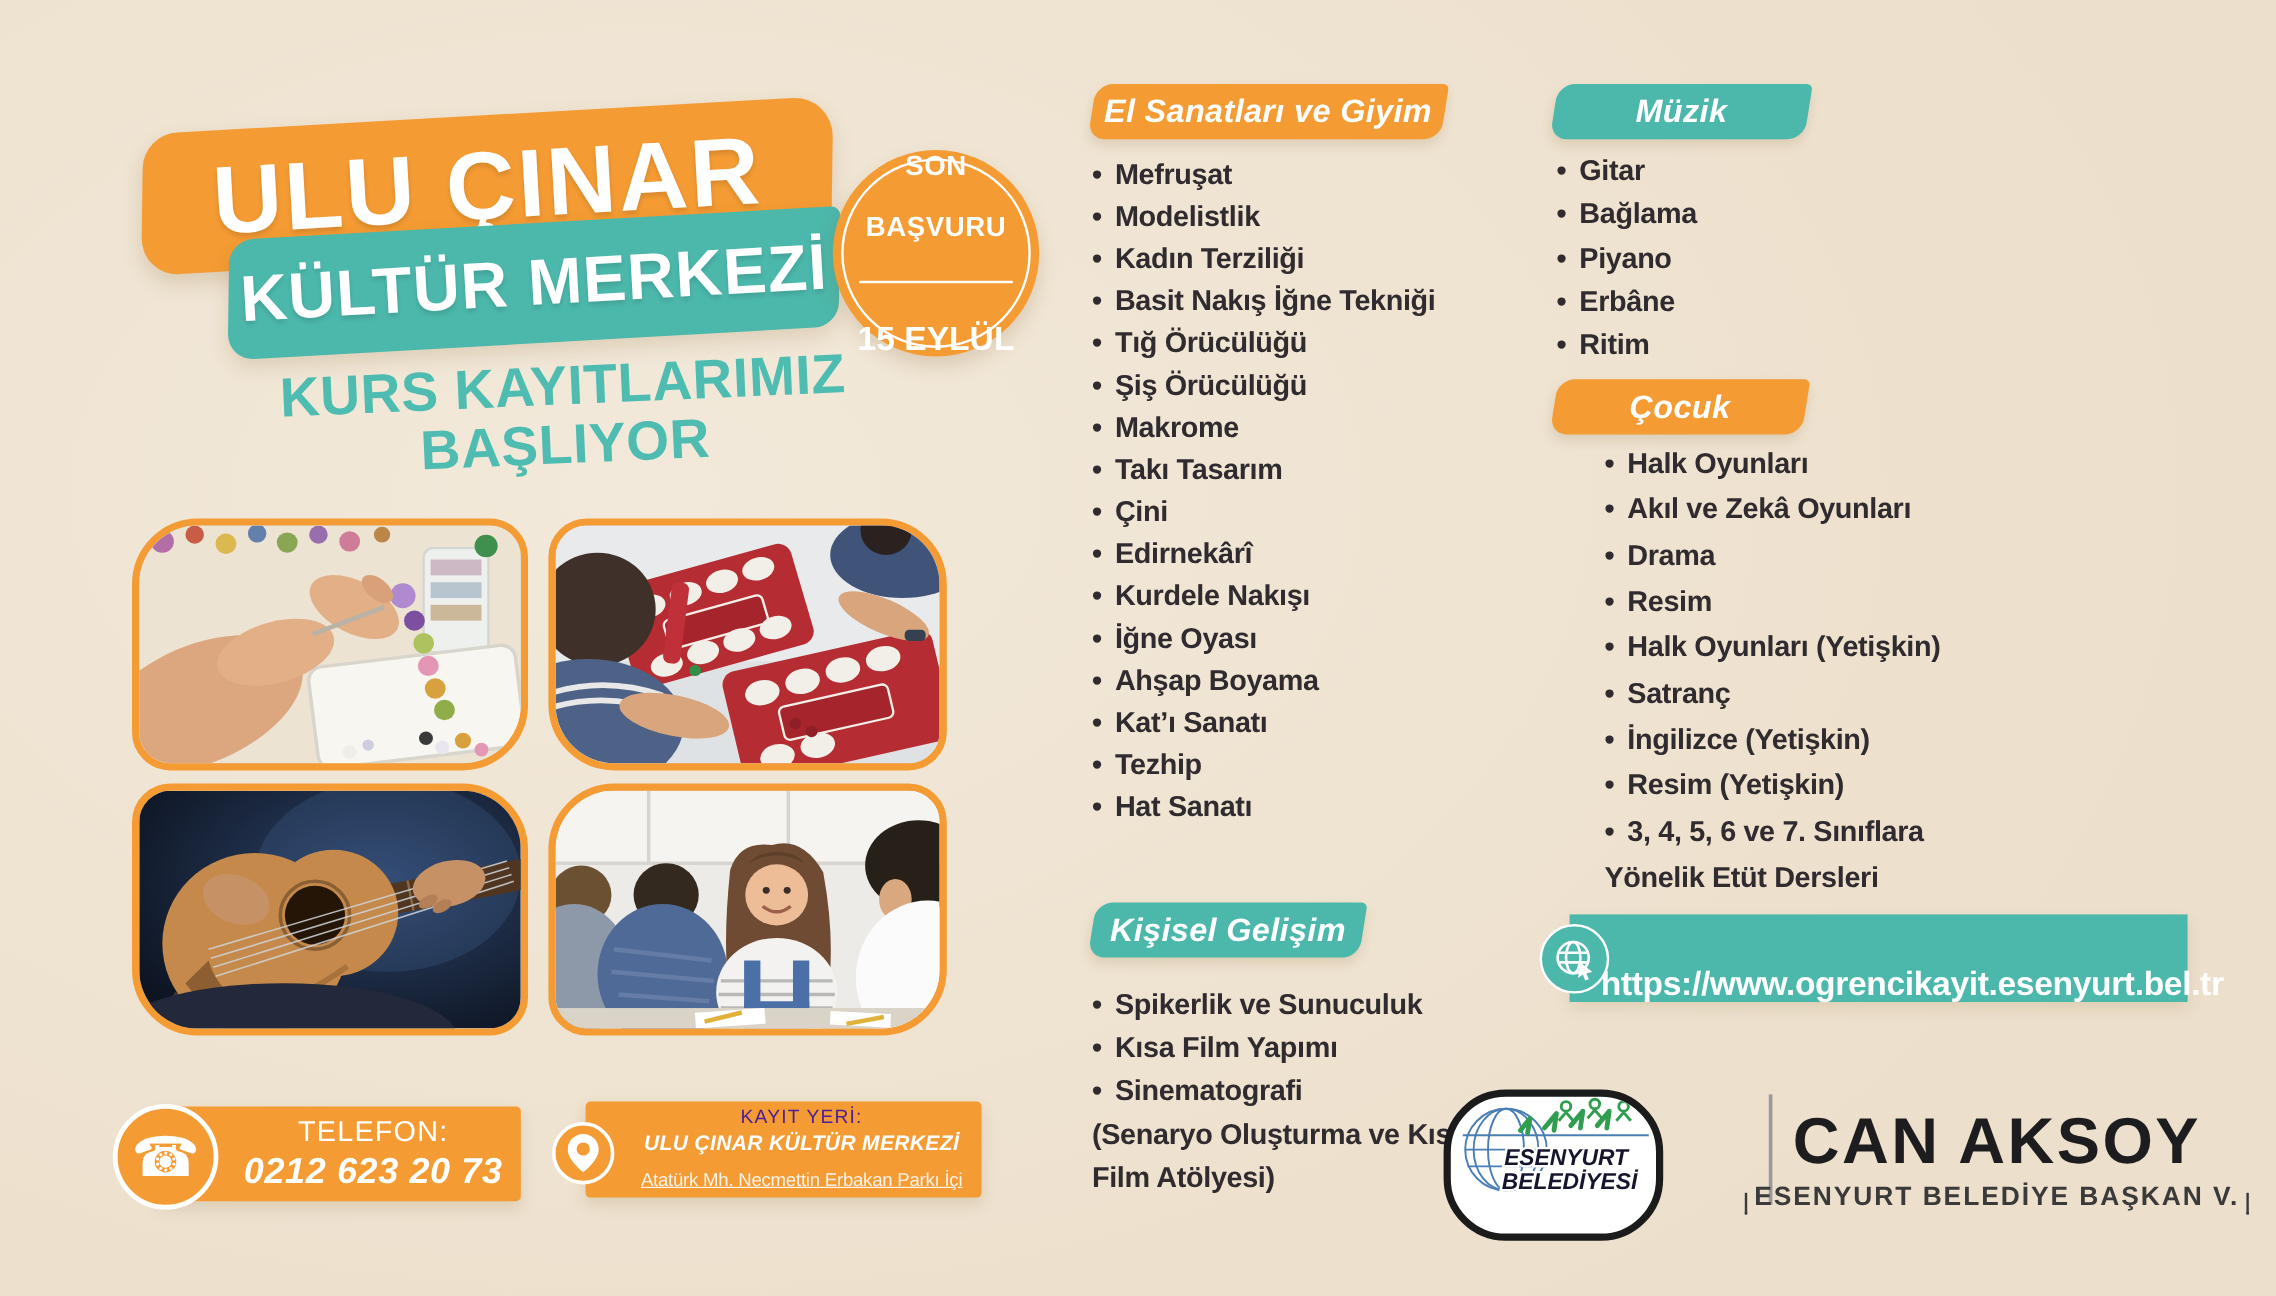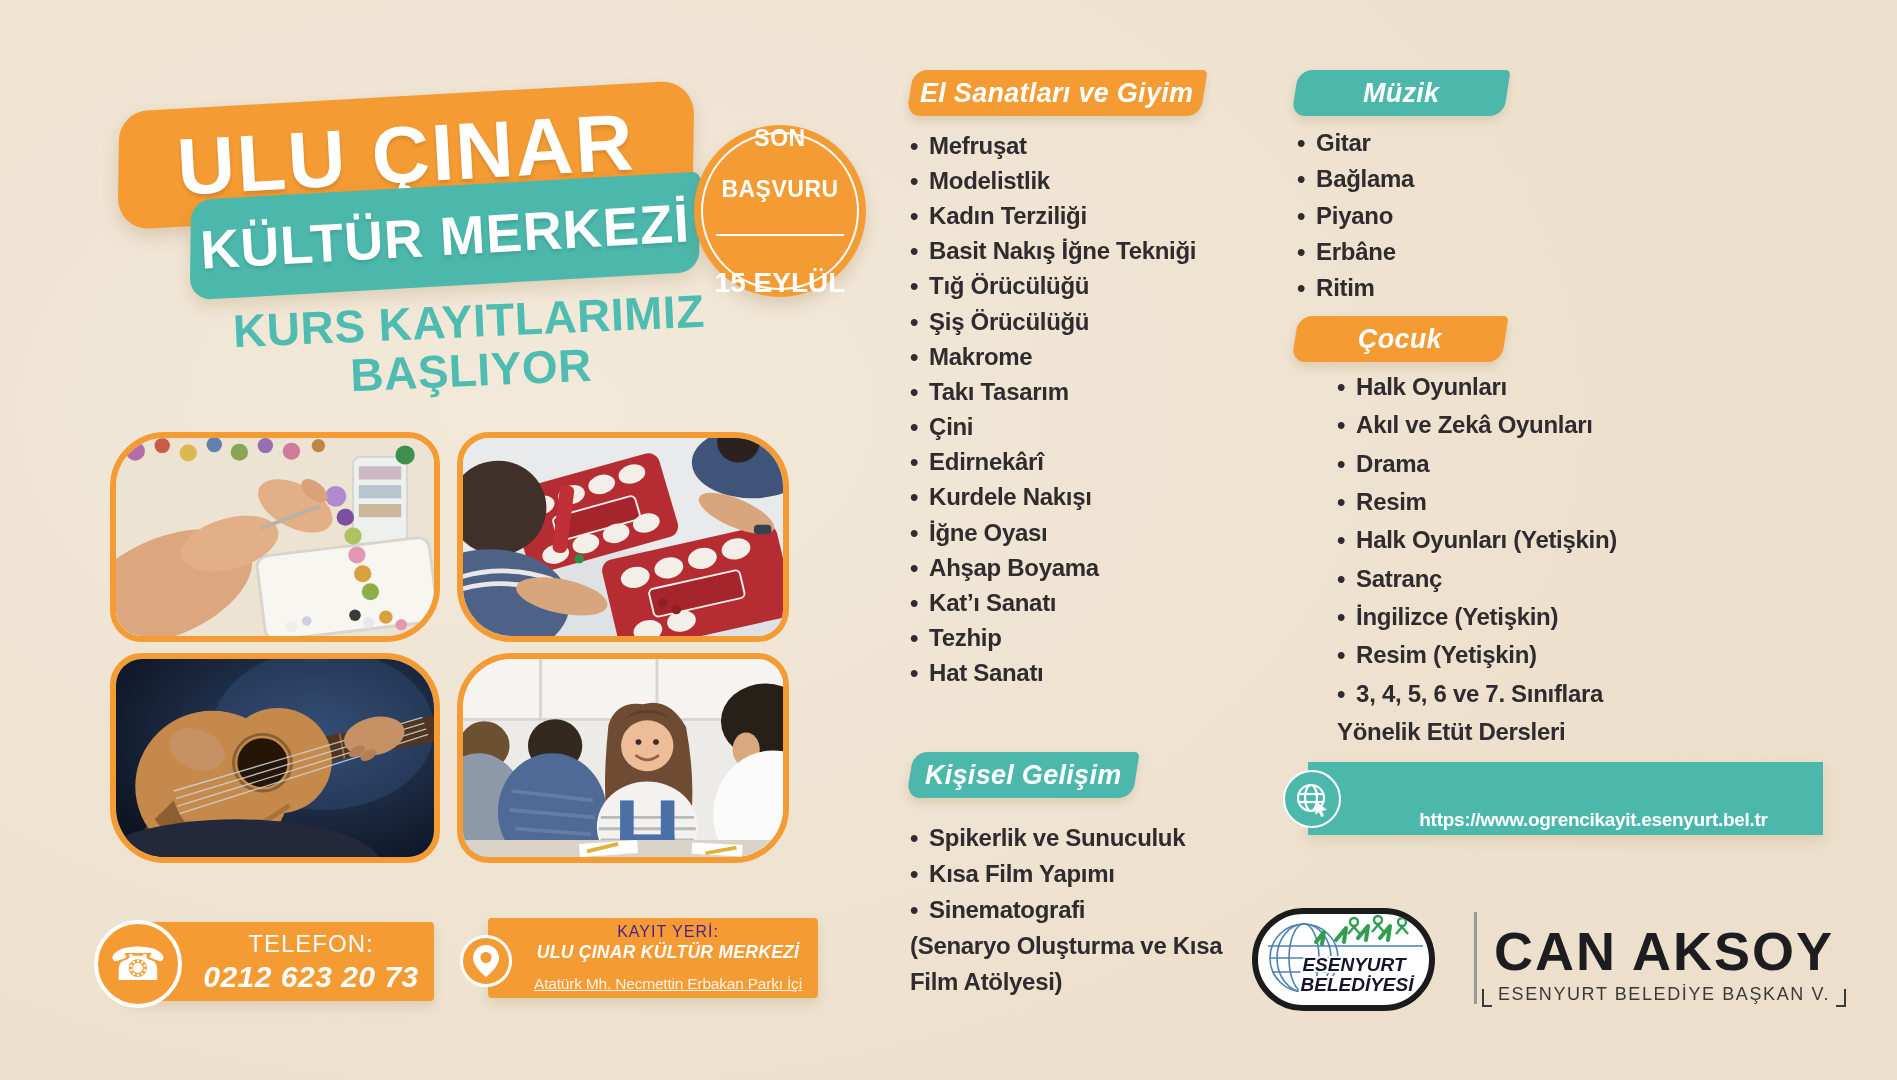--- a/index.html
+++ b/index.html
@@ -60,49 +60,49 @@
     font-weight:bold;font-size:24px;letter-spacing:-.3px;color:#2f2b2e;white-space:nowrap;}
   .course-list li::before{content:"•";margin-right:11px;font-size:24px;}
   .course-list li.no-bullet::before{content:"";margin-right:0;}
   #list-el{left:910px;top:128px;--row:35.2px;}
   #list-kisisel{left:910px;top:820px;text-align:right;--row:36px;}
   #list-muzik{left:1297px;top:125px;--row:36.3px;}
   #list-cocuk{left:1337px;top:368px;--row:38.3px;}
   
   .url-banner{position:absolute;left:1308px;top:762px;width:515px;height:73px;background:#4cb8ac;
     display:flex;align-items:center;justify-content:center;padding-left:56px;box-shadow:0 6px 12px rgba(120,80,20,.12);}
-  .url-banner .t{color:#fff;font-weight:bold;font-size:19px;letter-spacing:-.3px;white-space:nowrap;margin-top:43px;}
+  .url-banner .t{color:#fff;font-weight:bold;font-size:28px;letter-spacing:-.3px;white-space:nowrap;margin-top:43px;}
   .globe-badge{position:absolute;left:1283px;top:770px;width:58px;height:58px;border-radius:50%;
     background:#4cb8ac;border:2.5px solid #fff;display:flex;align-items:center;justify-content:center;z-index:5;}
   
   .contact-banner{position:absolute;background:#f49b33;border-radius:4px;display:flex;flex-direction:column;
     align-items:center;justify-content:center;box-shadow:0 6px 12px rgba(120,80,20,.14);}
   #phone-banner{left:130px;top:922px;width:304px;height:79px;padding-left:58px;}
   #phone-banner .lbl{color:#fff;font-size:24px;letter-spacing:1px;}
   #phone-banner .num{color:#fff;font-size:30px;font-weight:bold;font-style:italic;letter-spacing:.5px;margin-top:2px;}
   .phone-badge{position:absolute;left:94px;top:920px;width:88px;height:88px;border-radius:50%;
     background:#f49b33;border:4px solid #fff;display:flex;align-items:center;justify-content:center;z-index:5;}
   .phone-badge .g{color:#fff;font-size:46px;line-height:1;font-family:"DejaVu Sans",sans-serif;}
   #loc-banner{left:488px;top:918px;width:330px;height:80px;padding-left:30px;}
   #loc-banner .lbl{color:#4c1d95;font-size:16px;letter-spacing:1px;}
   #loc-banner .name{color:#fff;font-size:17.5px;font-weight:bold;font-style:italic;letter-spacing:.3px;margin-top:1px;}
   #loc-banner .addr{color:#fdf3e6;font-size:15.5px;letter-spacing:-.2px;margin-top:12px;text-decoration:underline;}
   .loc-badge{position:absolute;left:460px;top:935px;width:52px;height:52px;border-radius:50%;
     background:#f49b33;border:3px solid #fff;display:flex;align-items:center;justify-content:center;z-index:5;}
   
-  .logo-stadium{position:absolute;left:1252px;top:908px;width:183px;height:103px;background:#fff;
+  .logo-stadium{position:absolute;left:1203px;top:908px;width:183px;height:126px;background:#fff;
     border:6px solid #1b1b1b;border-radius:52px;overflow:hidden;}
   .footer-divider{position:absolute;left:1474px;top:912px;width:2.5px;height:92px;background:#9a9a9a;}
   .mayor-name{position:absolute;left:1490px;top:920px;width:348px;text-align:center;
     color:#1d1c1e;font-weight:bold;font-size:54px;letter-spacing:2px;white-space:nowrap;}
   .mayor-title-row{position:absolute;left:1482px;top:984px;width:364px;display:flex;align-items:flex-end;justify-content:center;}
   .mayor-title-row .bracket{width:22px;height:18px;border-bottom:2px solid #3a3a3a;}
   .mayor-title-row .bracket.l{border-left:2px solid #3a3a3a;}
   .mayor-title-row .bracket.r{border-right:2px solid #3a3a3a;}
-  .mayor-title-row .t{color:#3a3a3a;font-size:18px;letter-spacing:1.6px;white-space:nowrap;padding:0 6px 2px 6px;}
+  .mayor-title-row .t{color:#3a3a3a;font-size:22px;letter-spacing:1.6px;white-space:nowrap;padding:0 6px 2px 6px;font-weight:bold;}
 </style>
 </head>
 <body>
 
 <div id="poster">
 
   <div class="banner banner-orange">
     <div class="t">ULU ÇINAR</div>
   </div>
   <div class="banner banner-teal">

